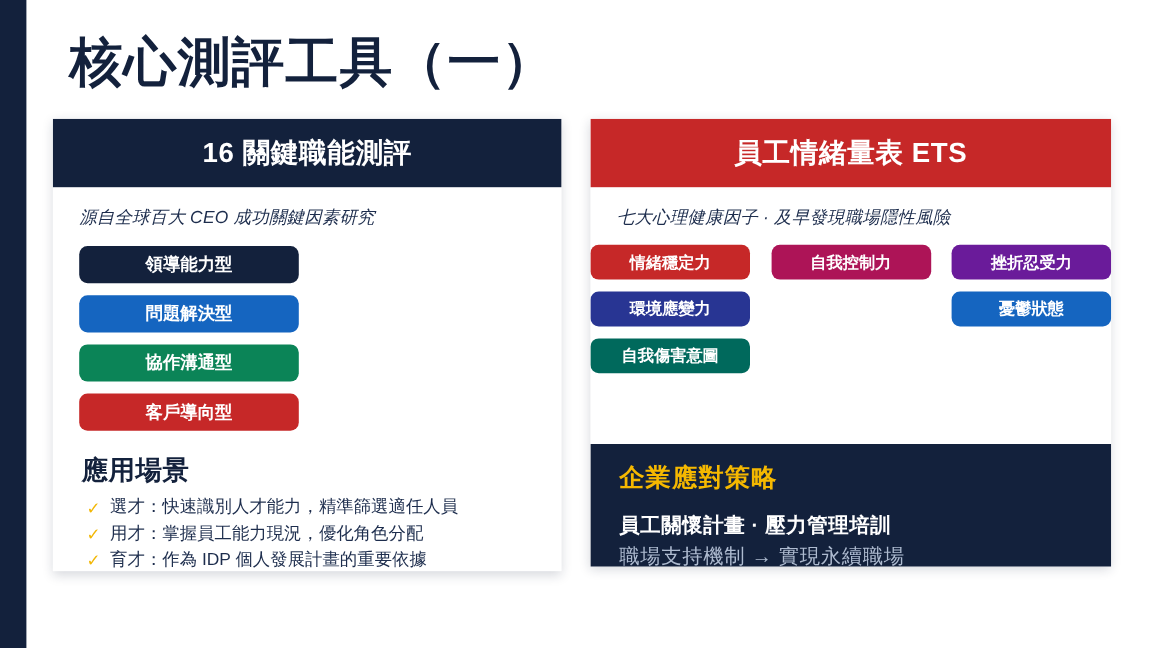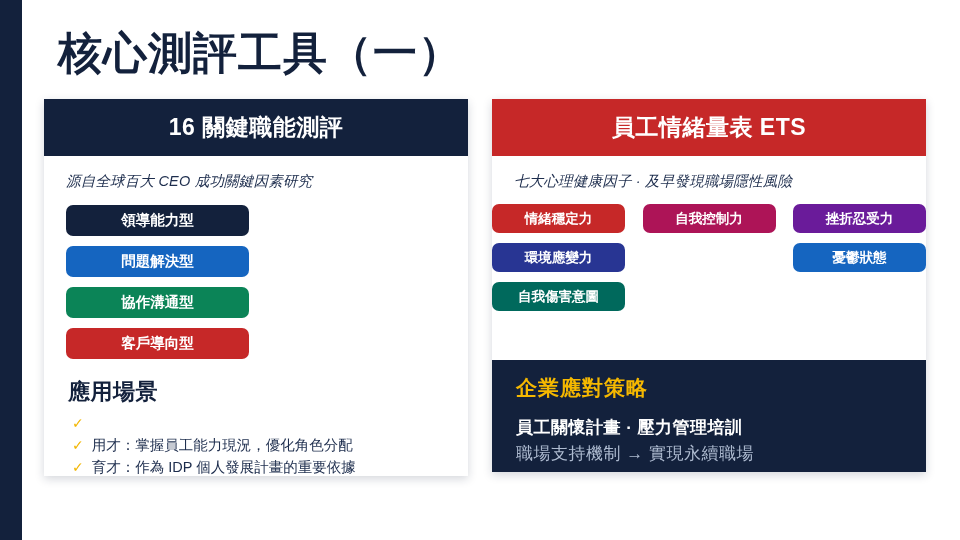--- a/index.html
+++ b/index.html
@@ -152,21 +152,21 @@
     font-weight: 700;
     margin-right: 8px;
     font-size: 14px;
     line-height: 21px;
   }
   
   #strategy-box {
     position: absolute;
     left: 0;
     right: 0;
-    top: 204px;
+    top: 214px;
     height: 122px;
     background: #13213c;
     padding: 0;
   }
   #strategy-title {
     color: #f5b800;
     font-size: 21px;
     font-weight: 700;
     padding: 14px 0 0 24px;
     letter-spacing: 1px;
@@ -215,20 +215,21 @@
         <div class="pill" style="background:#C62828">
           <span>客戶導向型</span>
         </div>
       </div>
 
       <div class="section-title">應用場景</div>
 
       <ul class="bullets">
         <li>
           <span class="check">✓</span>
+          <span>選才：快速識別人才能力，精準篩選適任人員</span>
         </li>
         <li>
           <span class="check">✓</span>
           <span>用才：掌握員工能力現況，優化角色分配</span>
         </li>
         <li>
           <span class="check">✓</span>
           <span>育才：作為 IDP 個人發展計畫的重要依據</span>
         </li>
 

